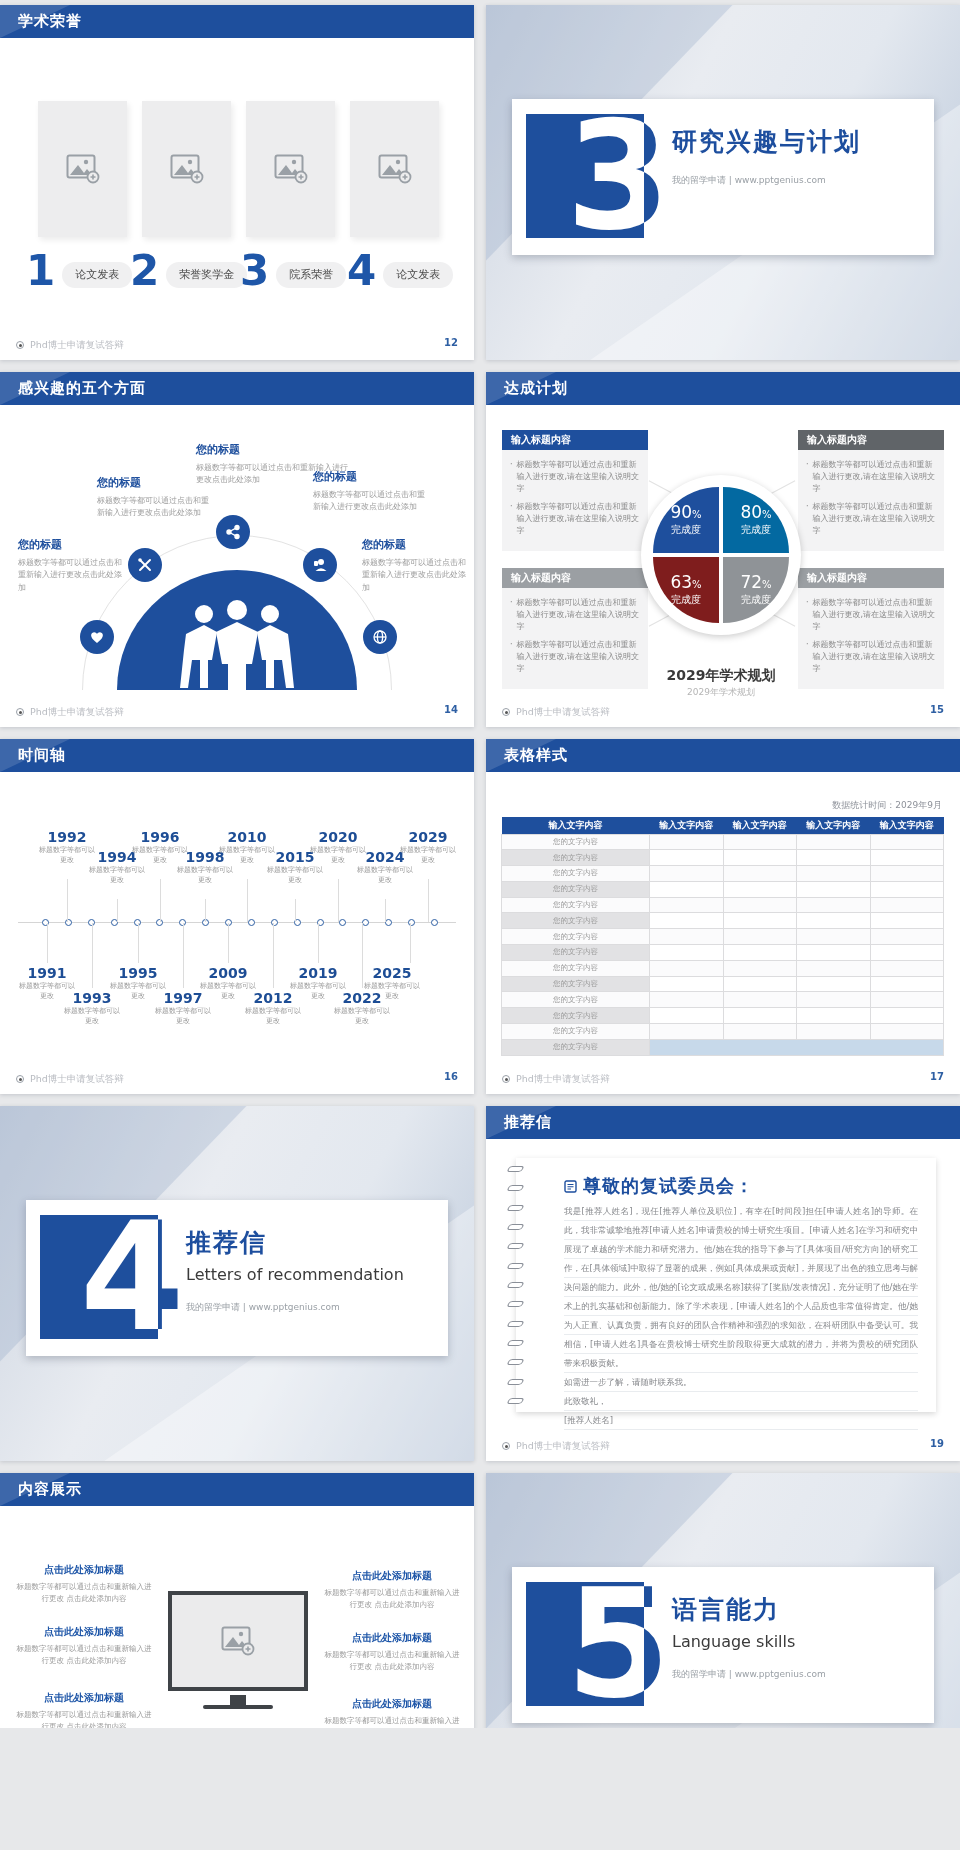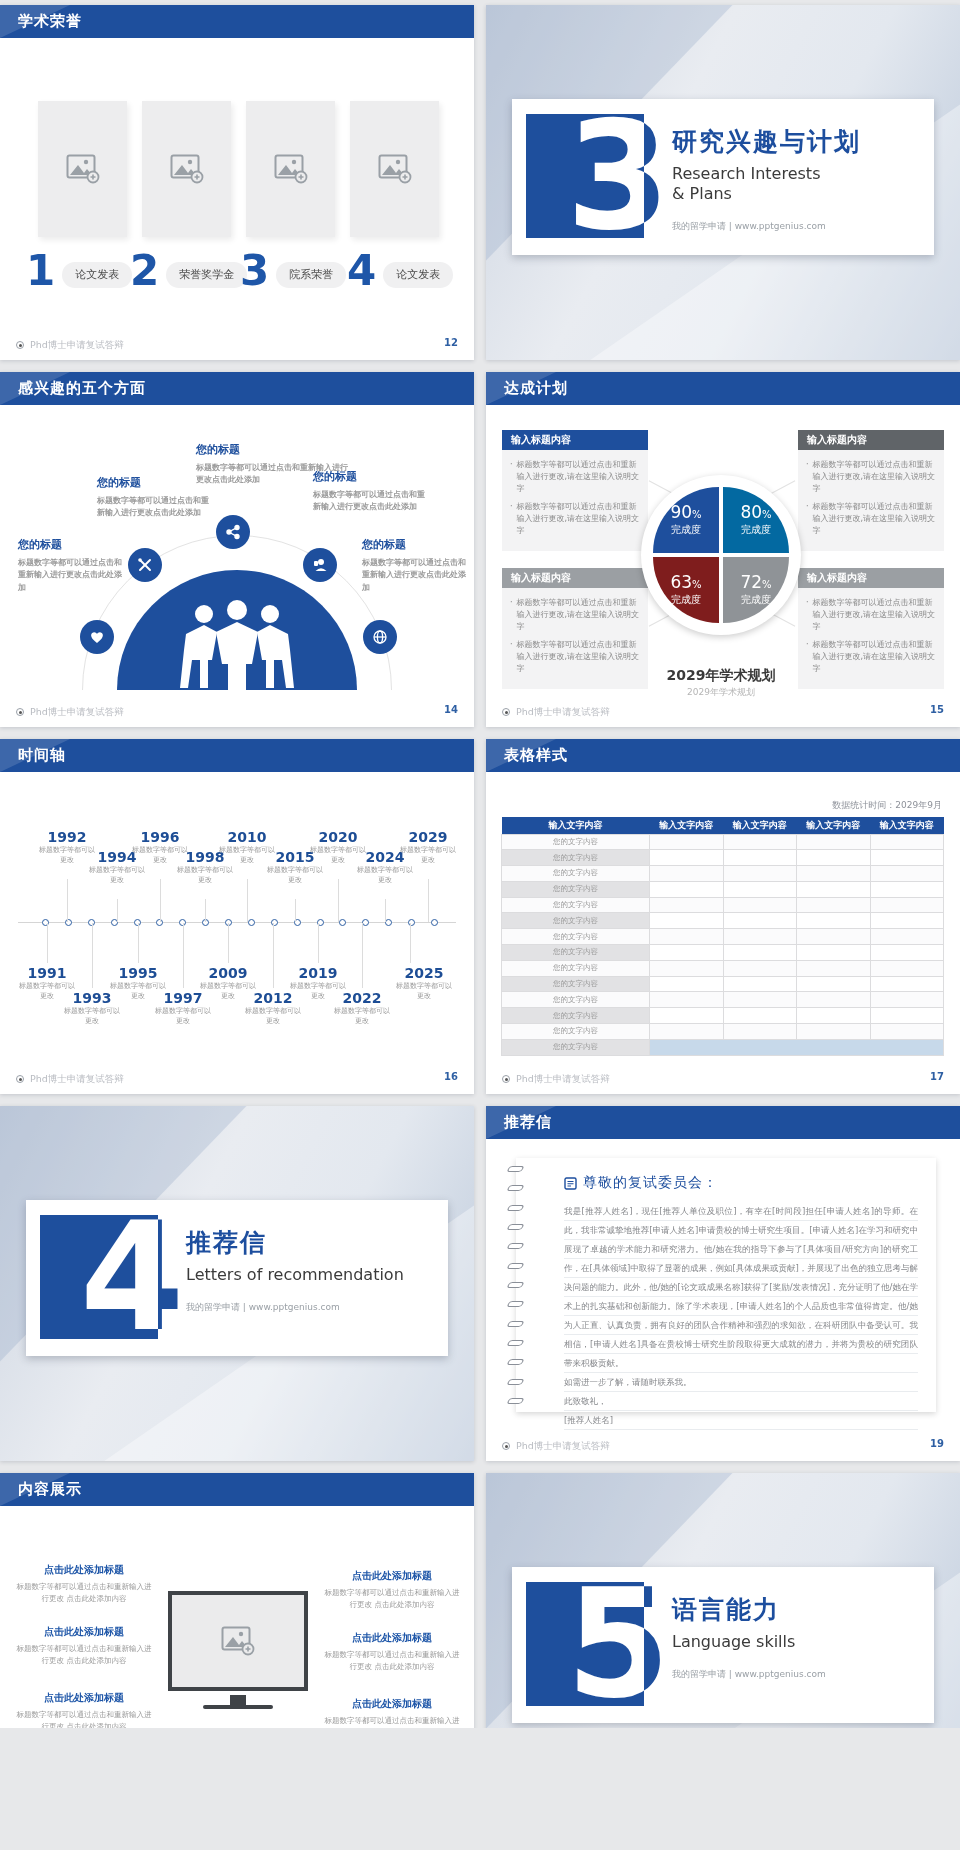--- a/index.html
+++ b/index.html
@@ -49,21 +49,21 @@
   .ph-card { position:absolute; width:89px; height:136px; top:96px; background:#ededee;
              box-shadow:2px 3px 6px rgba(0,0,0,.08); display:flex; align-items:center; justify-content:center; }
   .hon-item { position:absolute; top:247px; display:flex; align-items:flex-end; }
   .hon-num { font-size:42px; font-weight:bold; color:#1e56a8; line-height:38px; margin-right:7px; }
   .hon-pill { background:#f0f0f1; border-radius:14px; height:26px; line-height:26px;
               padding:0 13px; font-size:11px; color:#4a4a4a; margin-bottom:2px; white-space:nowrap; }
 
   
   .int-item { position:absolute; }
   .int-title { font-size:11px; font-weight:bold; color:#1e4f9d; margin-bottom:5px; }
-  .int-body { font-size:8px; color:#9b9b9b; line-height:1.55;font-weight:bold; }
+  .int-body { font-size:8px; color:#9b9b9b; line-height:1.55; }
   .ring-wrap { position:absolute; left:0; right:0; top:150px; height:168px; overflow:hidden; }
   .ring { position:absolute; left:82px; top:13px; width:310px; height:310px;
           border:1px solid #e3e3e3; border-radius:50%; }
   .dome { position:absolute; left:117px; top:198px; width:240px; height:120px;
           background:#1e4f9d; border-radius:120px 120px 0 0; }
   .node { position:absolute; width:34px; height:34px; border-radius:50%; background:#1e4f9d;
           display:flex; align-items:center; justify-content:center; z-index:3; }
 
   
   .pbox { position:absolute; width:146px; }
@@ -109,21 +109,21 @@
   table.tpl td.merged { background:#c7d9ea !important; }
 
   
   .paper { position:absolute; left:30px; right:24px; top:52px; height:254px; background:#fff;
            box-shadow:0 2px 6px rgba(0,0,0,.16); }
   .coils { position:absolute; left:-8px; top:8px; bottom:8px; display:flex; flex-direction:column;
            justify-content:space-between; }
   .coil { width:15px; height:6px; border:1.5px solid #8a8f98; border-radius:3px; background:#fff;
           transform:skewX(-28deg); }
   .let-title { position:absolute; left:48px; top:16px; display:flex; align-items:center; }
-  .let-title .tt { font-size:14px; font-weight:normal; color:#1d4e9e; margin-left:6px; letter-spacing:1px; }
+  .let-title .tt { font-size:18px; font-weight:bold; color:#1d4e9e; margin-left:6px; letter-spacing:1px; }
   .let-body { position:absolute; left:48px; right:18px; top:44px; font-size:8.5px; color:#85878b;
               line-height:19px; text-align:justify;
               background:repeating-linear-gradient(to bottom, transparent 0 18px, #e9ecef 18px 19px); }
   .let-line { display:block; }
 
   
   .cd-item { position:absolute; width:140px; text-align:center; }
   .cd-title { font-size:10px; font-weight:bold; color:#1e56a8; margin-bottom:4px; }
   .cd-body { font-size:7.5px; color:#9a9a9a; line-height:1.55; }
   .monitor { position:absolute; left:168px; top:118px; width:140px; height:100px;
@@ -206,22 +206,20 @@
   <div class="slide col-r r1 divider">
     <div class="dv-card">
       <div class="bignum">
         <div class="behind">3</div>
         <div class="sqr">
             <span>3</span>
           </div>
       </div>
       <div class="dv-text">
         <div class="dv-title">研究兴趣与计划</div>
-        <div class="dv-sub">Research Interests
-&amp; Plans</div>
         <div class="dv-tag">我的留学申请 | www.pptgenius.com</div>
       </div>
     </div>
   </div>
 
   <div class="slide col-l r2">
     <div class="hdr">
       <div class="t">感兴趣的五个方面</div>
     </div>
 
@@ -509,21 +507,21 @@
         <div class="tl-note">标题数字等都可以更改</div>
       </div>
     <div class="tl-item" style="left:318px; top:226px">
         <div class="tl-year">2019</div>
         <div class="tl-note">标题数字等都可以更改</div>
       </div>
     <div class="tl-item" style="left:362px; top:251px">
         <div class="tl-year">2022</div>
         <div class="tl-note">标题数字等都可以更改</div>
       </div>
-    <div class="tl-item" style="left:424px; top:226px">
+    <div class="tl-item" style="left:392px; top:226px">
         <div class="tl-year">2025</div>
         <div class="tl-note">标题数字等都可以更改</div>
       </div>
 
     <div class="sfoot">
       <span class="fdot"></span>
       <span>Phd博士申请复试答辩</span>
       <span class="pagenum">16</span>
     </div>
   </div>

